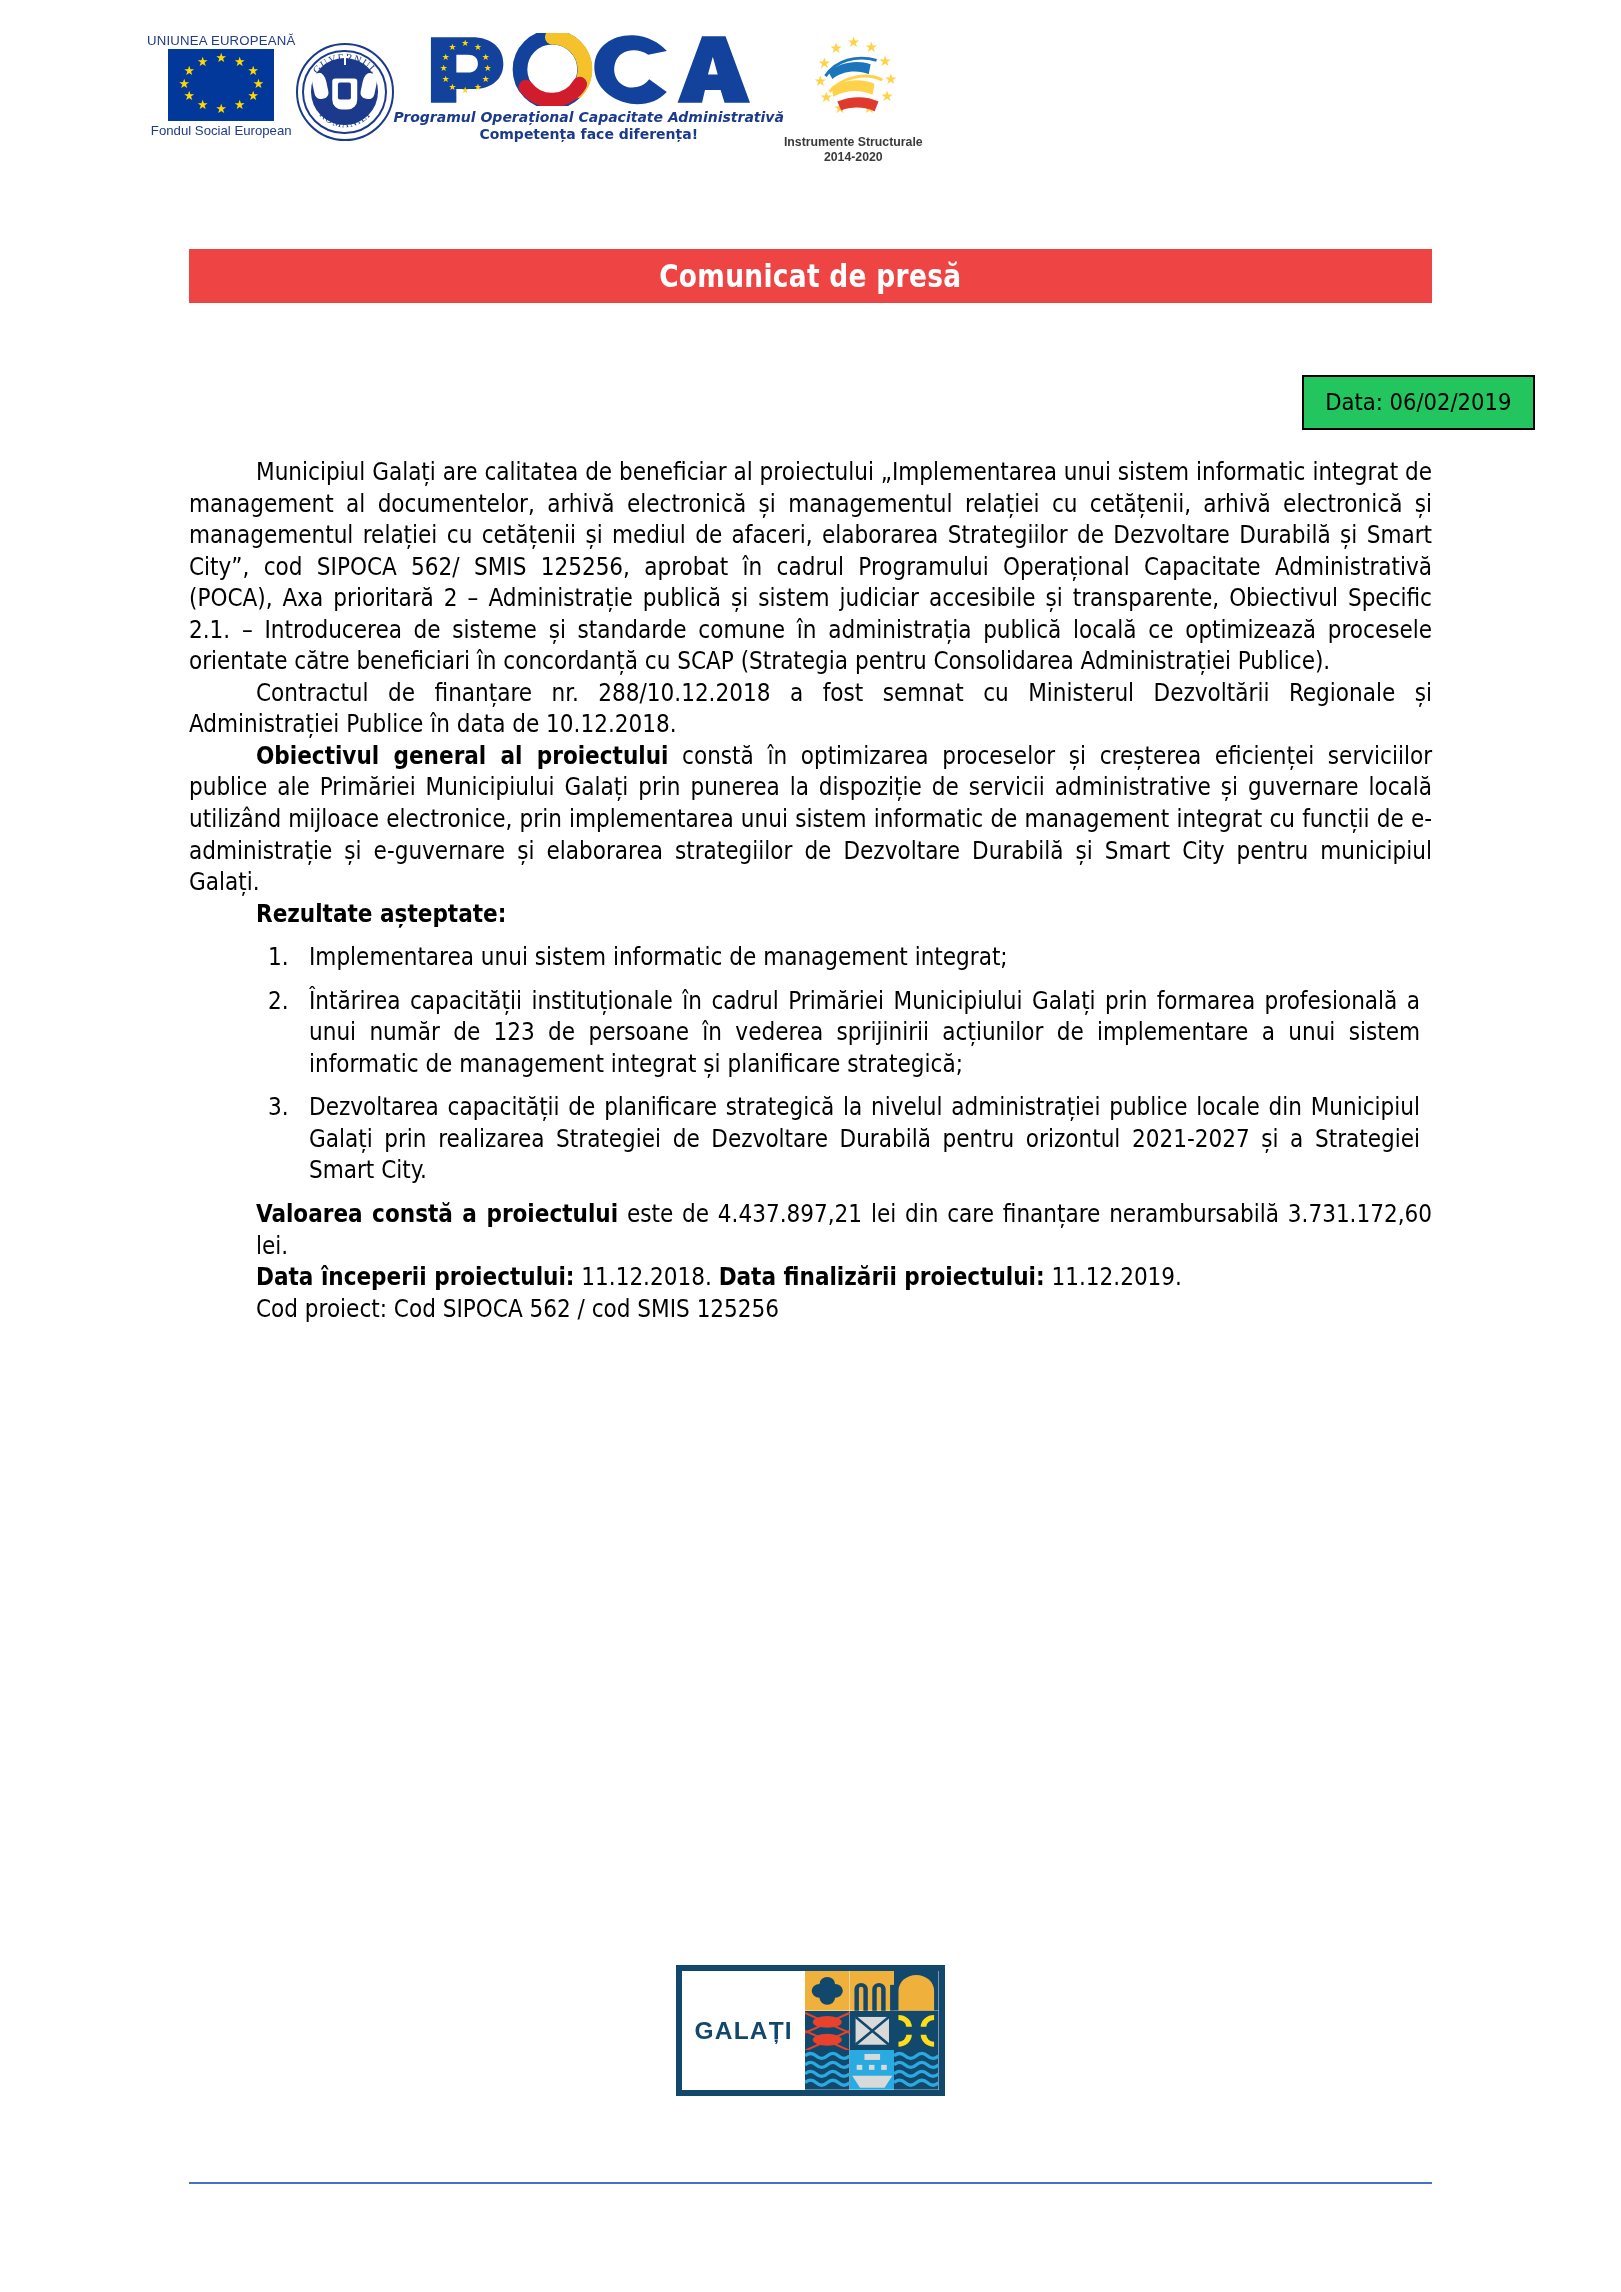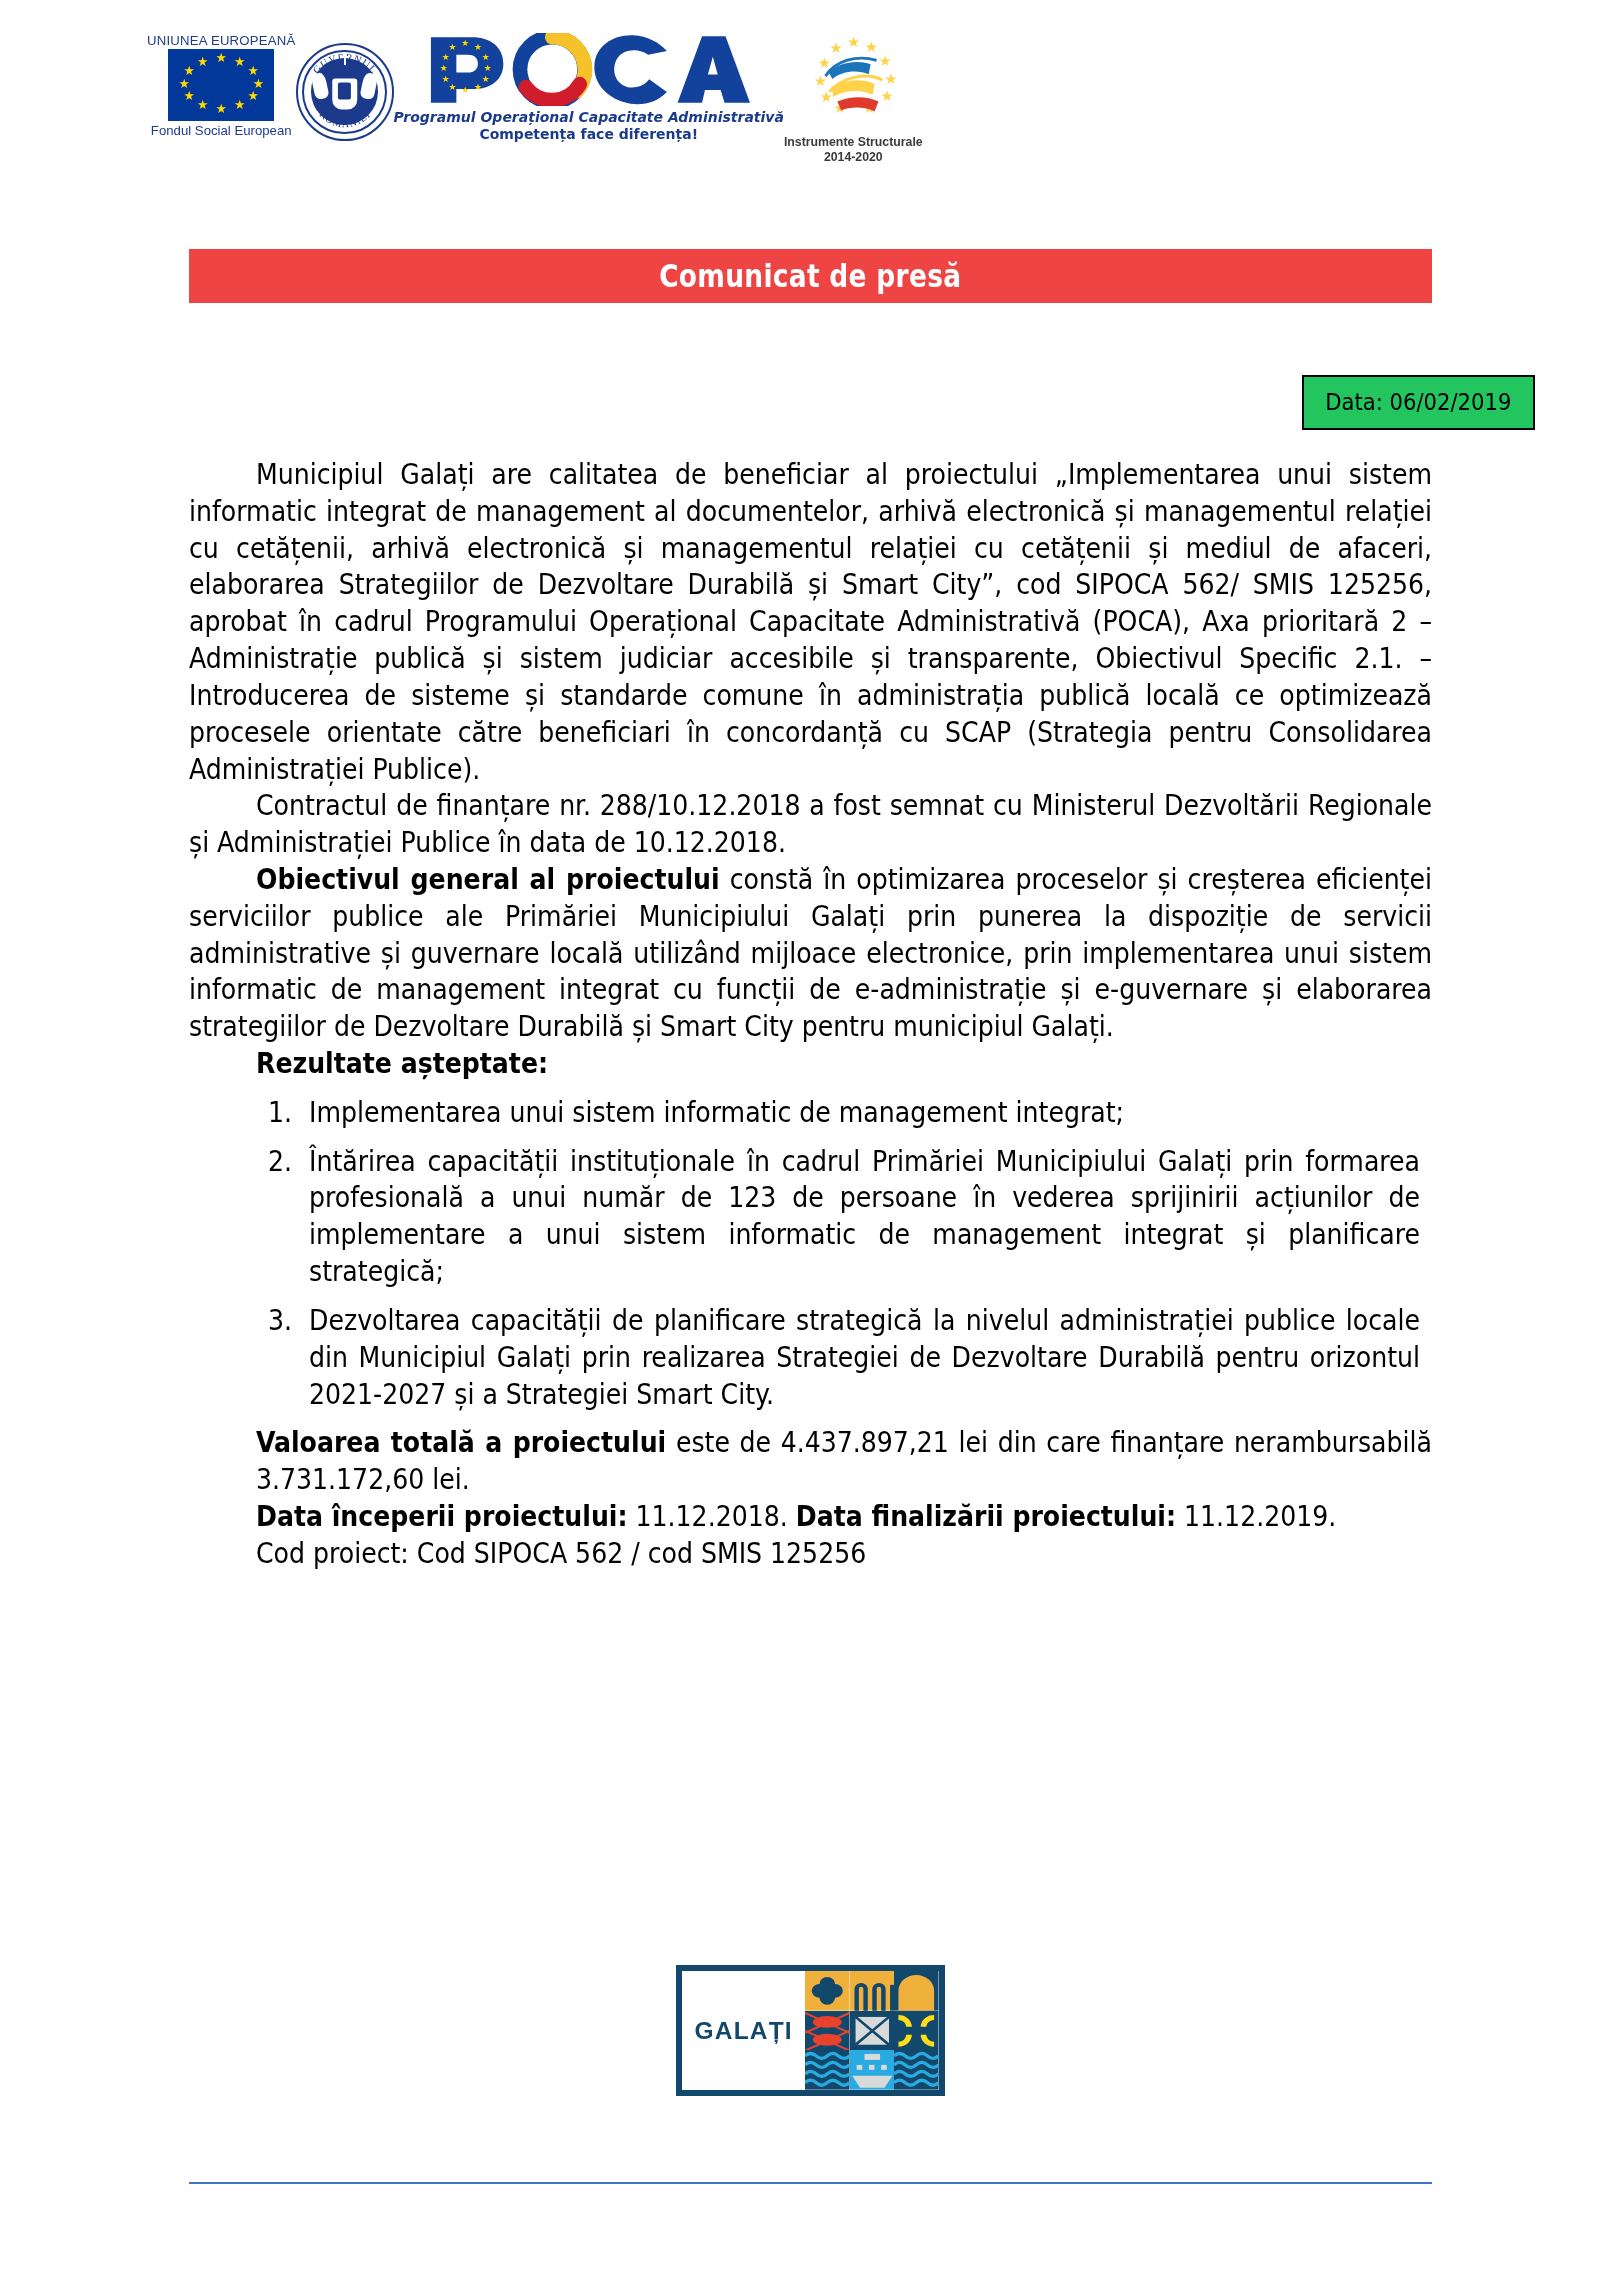--- a/index.html
+++ b/index.html
@@ -166,21 +166,21 @@
     font-family:"DejaVu Sans Condensed","Liberation Sans",sans-serif;
     font-weight:bold;
     font-size:30px;
     line-height:1.38;
     text-align:center;
     margin:0 0 13.7px 0;
     padding:0 7.8px;
   }
   .body-text{
     font-family:"DejaVu Sans Condensed","Liberation Sans",sans-serif;
-    font-size:28px;
+    font-size:24px;
     line-height:1.315;
     text-align:justify;
     text-justify:inter-word;
   }
   .body-text p{
     margin:0;
     text-indent:67px;
   }
   .body-text p.noindent{ text-indent:0; }
   .ol-list{
@@ -381,21 +381,21 @@
       <p><b>Obiectivul general al proiectului</b><span> constă în optimizarea proceselor și creșterea eficienței serviciilor publice ale Primăriei Municipiului Galați prin punerea la dispoziție de servicii administrative și guvernare locală utilizând mijloace electronice, prin implementarea unui sistem informatic de management integrat cu funcții de e-administrație și e-guvernare și elaborarea strategiilor de Dezvoltare Durabilă și Smart City pentru municipiul Galați.</span></p>
 
       <p><b>Rezultate așteptate:</b></p>
 
       <ol class="ol-list">
         <li>Implementarea unui sistem informatic de management integrat;</li>
         <li>Întărirea capacității instituționale în cadrul Primăriei Municipiului Galați prin formarea profesională a unui număr de 123 de persoane în vederea sprijinirii acțiunilor de implementare a unui sistem informatic de management integrat și planificare strategică;</li>
         <li>Dezvoltarea capacității de planificare strategică la nivelul administrației publice locale din Municipiul Galați prin realizarea Strategiei de Dezvoltare Durabilă pentru orizontul 2021-2027 și a Strategiei Smart City.</li>
       </ol>
 
-      <p class="noindent" style="padding-left:67px"><b>Valoarea totală a proiectului</b><span> este de 4.437.897,21 lei din care finanțare nerambursabilă 3.731.172,60 lei.</span></p>
+      <p class="noindent" style="padding-left:67px"><b>Valoarea constă a proiectului</b><span> este de 4.437.897,21 lei din care finanțare nerambursabilă 3.731.172,60 lei.</span></p>
 
       <p class="noindent" style="padding-left:67px;text-align:left"><b>Data începerii proiectului:</b><span> 11.12.2018. </span><b>Data finalizării proiectului:</b><span> 11.12.2019.</span></p>
 
       <p class="noindent" style="padding-left:67px;text-align:left">Cod proiect: Cod SIPOCA 562 / cod SMIS 125256</p>
 
 
     </div>
   </div>
 
   <div class="galati-wrap">

